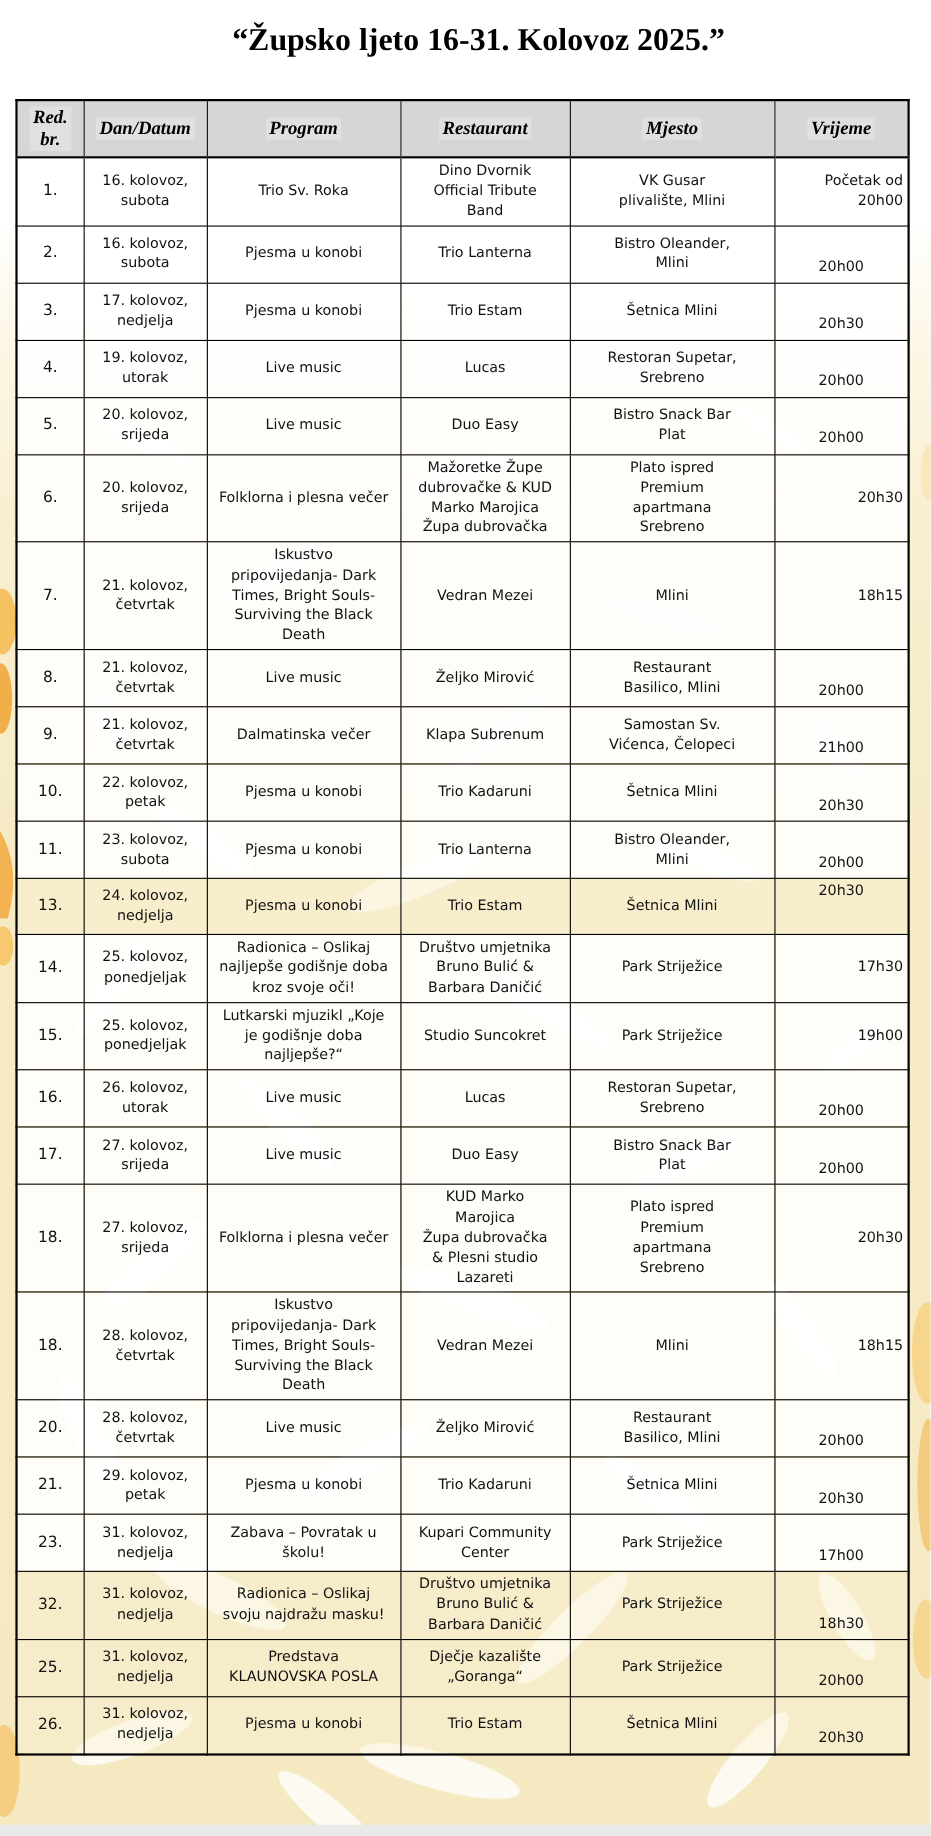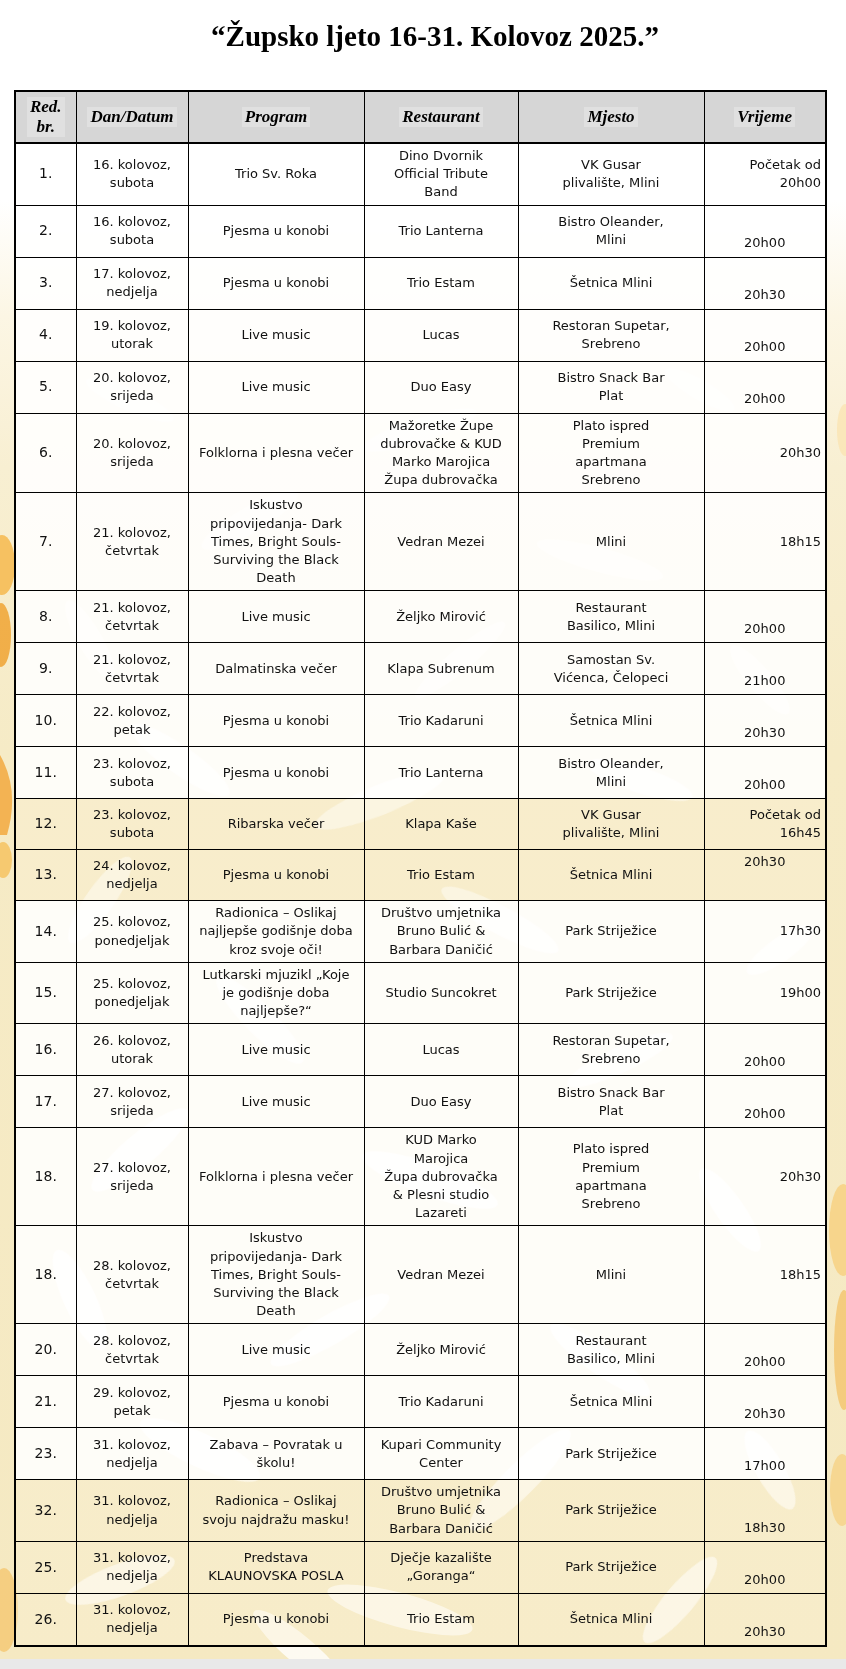--- a/index.html
+++ b/index.html
@@ -267,31 +267,20 @@
     <td class="num">11.</td>
     <td>23. kolovoz,
 subota</td>
     <td>Pjesma u konobi</td>
     <td>Trio Lanterna</td>
     <td>Bistro Oleander,
 Mlini</td>
     <td class="va-bottom">20h00</td>
   </tr>
 
-  <tr class="tint">
-    <td class="num">12.</td>
-    <td>23. kolovoz,
-subota</td>
-    <td>Ribarska večer</td>
-    <td>Klapa Kaše</td>
-    <td>VK Gusar
-plivalište, Mlini</td>
-    <td class="va-middle">Početak od
-16h45</td>
-  </tr>
 
   <tr class="tint">
     <td class="num">13.</td>
     <td>24. kolovoz,
 nedjelja</td>
     <td>Pjesma u konobi</td>
     <td>Trio Estam</td>
     <td>Šetnica Mlini</td>
     <td class="va-top">20h30</td>
   </tr>

